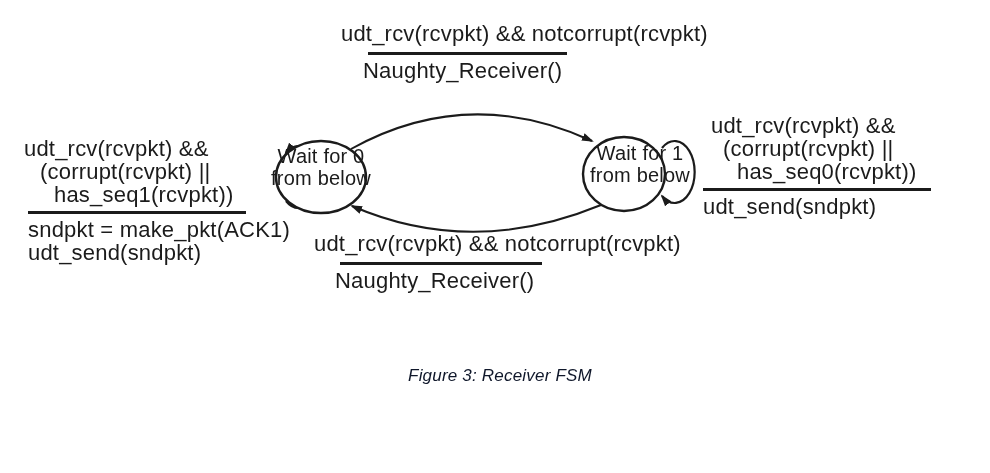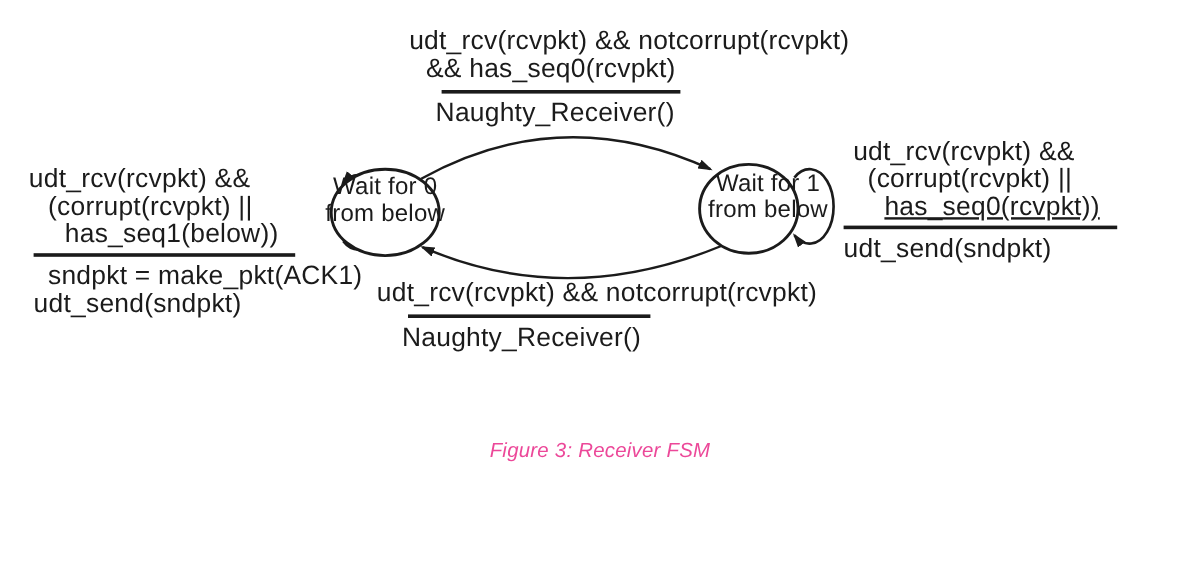--- a/index.html
+++ b/index.html
@@ -42,31 +42,31 @@
     letter-spacing: 0.2px;
   }
   .caption {
     position: absolute;
     left: 340px;
     top: 366px;
     width: 320px;
     text-align: center;
     font-style: italic;
     font-size: 17px;
-    color: #ec4899;
+    color: #0f172a;
     letter-spacing: 0.2px;
   }
   
   .i14 { margin-left: 14px; }
   .i16 { margin-left: 16px; }
   .i20 { margin-left: 20px; }
   .i21 { margin-left: 21px; }
   .i22 { margin-left: 22px; }
   .i30 { margin-left: 30px; }
-  .i34 { margin-left: 34px; text-decoration: underline; }
+  .i34 { margin-left: 34px; }
   .i8  { margin-left: 8px; }
 </style>
 </head>
 <body>
 
 <div id="stage">
 
   <svg id="fsm-svg" width="990" height="473" viewBox="0 0 990 473">
     <defs>
       <marker id="arrow" markerUnits="userSpaceOnUse" markerWidth="14" markerHeight="12" refX="10" refY="5" orient="auto">
@@ -92,31 +92,30 @@
     <span class="ln">below</span>
   </div>
   <div class="state-label" style="left:564px; top:142px;margin-left:16px;">
     <span class="ln">Wait for</span>
     <span class="ln">1 from</span>
     <span class="ln">below</span>
   </div>
 
   <div class="label-block" style="left:341px; top:22px;">
     <span class="ln">udt_rcv(rcvpkt) &amp;&amp; notcorrupt(rcvpkt)</span>
-    <span class="ln i14">&amp;&amp; has_seq0(rcvpkt)</span>
     <div class="rule" style="width:199px; margin:7px 0 4px 27px;"></div>
     <span class="ln i22">Naughty_Receiver()</span>
   </div>
 
   <div class="label-block" style="left:24px; top:137px;">
     <span class="ln">udt_rcv(rcvpkt) &amp;&amp;</span>
     <span class="ln i16">(corrupt(rcvpkt) ||</span>
-    <span class="ln i30">has_seq1(below))</span>
+    <span class="ln i30">has_seq1(rcvpkt))</span>
     <div class="rule" style="width:218px; margin:5px 0 4px 4px;"></div>
-    <span class="ln" style="margin-left:16px;">sndpkt = make_pkt(ACK1)</span>
+    <span class="ln" style="margin-left:4px;">sndpkt = make_pkt(ACK1)</span>
     <span class="ln" style="margin-left:4px;">udt_send(sndpkt)</span>
   </div>
 
   <div class="label-block" style="left:703px; top:114px;">
     <span class="ln i8">udt_rcv(rcvpkt) &amp;&amp;</span>
     <span class="ln i20">(corrupt(rcvpkt) ||</span>
     <span class="ln i34">has_seq0(rcvpkt))</span>
     <div class="rule" style="width:228px; margin:5px 0 4px 0;"></div>
     <span class="ln">udt_send(sndpkt)</span>
   </div>

